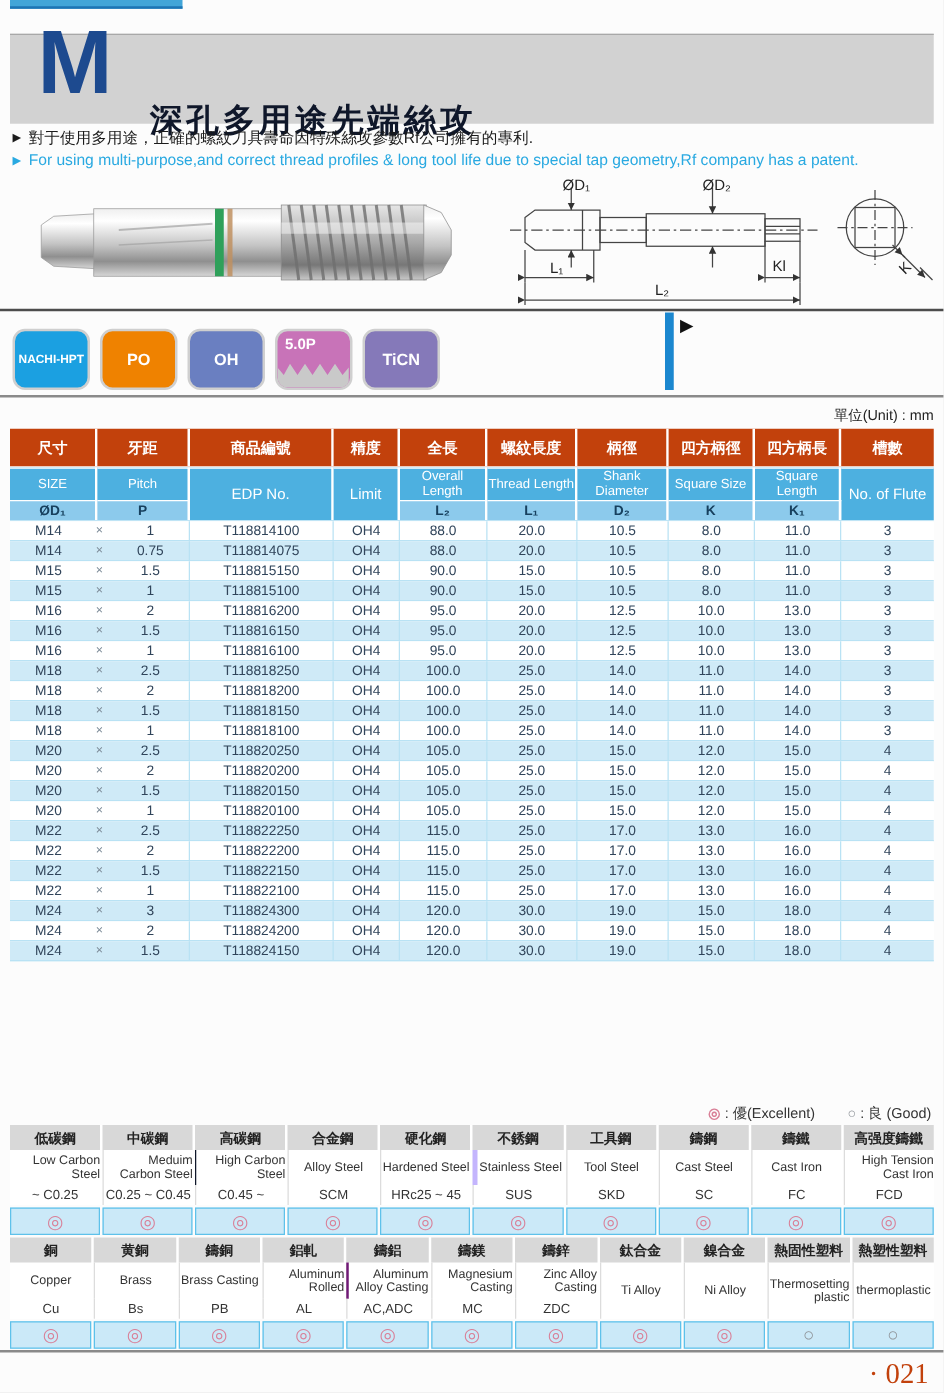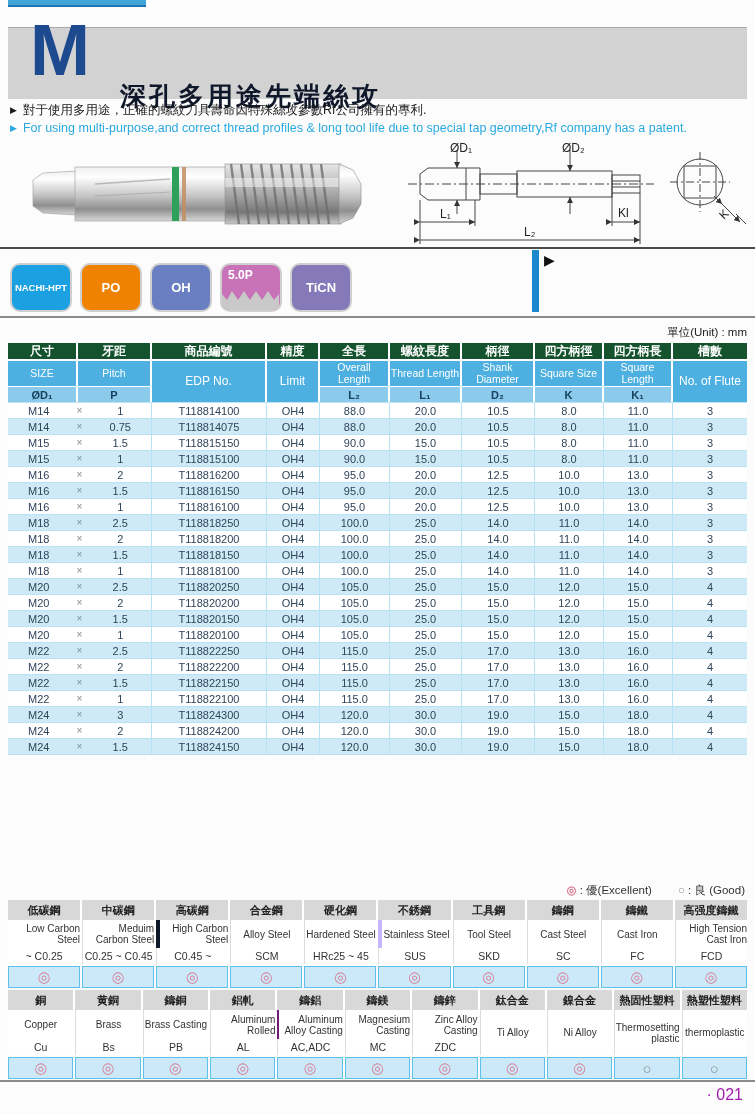--- a/index.html
+++ b/index.html
@@ -30,21 +30,21 @@
   .badge.small-text{font-size:9.5px;}
   .badge .top-label{position:absolute;top:3px;left:6px;font-size:12px;}
   .badge svg{position:absolute;left:0;bottom:0;}
   .vline{position:absolute;left:532px;top:250px;width:7px;height:62px;background:#1b87cf;}
   .varrow{position:absolute;left:544px;top:252px;font-size:14px;color:#111;}
   .hr2{position:absolute;left:0;top:316px;width:755px;height:2px;background:#8a8a8a;}
   .unit-label{position:absolute;right:8px;top:325px;font-size:11.5px;color:#222;}
   
   .main-table{position:absolute;left:8px;top:343px;width:739px;--cols:70px 74px 115px 53px 70px 72px 73px 69px 69px 74px;}
   .hrow1{display:grid;grid-template-columns:var(--cols);margin-bottom:1px;}
-  .hrow1 .hz{background:#14532d;color:#fff;font-weight:bold;font-size:12px;height:16px;
+  .hrow1 .hz{background:#c2410c;color:#fff;font-weight:bold;font-size:12px;height:30px;
              display:flex;align-items:center;justify-content:center;border-right:2px solid #fff;box-sizing:border-box;text-align:right;}
   .hrow23{display:grid;grid-template-columns:var(--cols);grid-template-rows:26px 16px;}
   .hrow23>div{display:flex;align-items:center;justify-content:center;text-align:center;
               border-right:2px solid #fff;border-top:1px solid #fff;box-sizing:border-box;}
   .hen{background:#4db0e0;color:#fff;font-size:10.5px;line-height:1.05;}
   .hsym{background:#8ccaec;color:#17405e;font-size:11px;font-weight:bold;}
   .hspan{background:#4db0e0;color:#fff;font-size:12px;line-height:1.1;}
   .lastcol{border-right:none !important;}
   .trows{border-top:1px solid #bfe4f5;}
   .trow{display:grid;grid-template-columns:var(--cols);height:16px;background:#fff;
@@ -68,21 +68,21 @@
   .men{font-size:10px;line-height:1.1;color:#333;display:flex;align-items:center;justify-content:center;text-align:right;padding:1px 0;}
   .mcode{font-size:10.5px;color:#333;display:flex;align-items:center;justify-content:center;}
   #mat1 .men{min-height:26px;} #mat2 .men{min-height:27px;}
   .mat-rating{display:grid;column-gap:2px;margin-top:2px;}
   .mrate{height:22px;background:#cbe9f8;border:1px solid #5ec1ea;box-sizing:border-box;
          display:flex;align-items:center;justify-content:center;font-size:15px;}
   .mrate.excellent{color:#d97f97;}
   .mrate.good{color:#8f9499;}
   
   .footer-line{position:absolute;left:0;top:1080px;width:755px;height:2px;background:#8a8a8a;}
-  .page-number{position:absolute;right:12px;top:1086px;font-size:16px;color:#a21caf;}
+  .page-number{position:absolute;right:12px;top:1086px;font-size:23px;color:#c2410c;font-family:Liberation Serif, serif;}
 </style>
 </head>
 <body>
 
 <div class="page">
 
   <div class="topbar"></div>
 
   <div class="banner">
     <div class="m-letter">M</div>
@@ -597,21 +597,21 @@
 
   <div class="mat" id="mat1">
     <div class="mat-content" style="grid-template-columns: repeat(10, 1fr);">
         <div class="mzh" style="grid-row:1;grid-column:1">低碳鋼</div>
         <div class="men" style="grid-column:1;grid-row:2">Low Carbon Steel</div>
         <div class="mcode" style="grid-row:3;grid-column:1">~ C0.25</div>
         <div class="mzh" style="grid-row:1;grid-column:2">中碳鋼</div>
         <div class="men" style="border-left:1px solid #dcdcdc;grid-column:2;grid-row:2">Meduim Carbon Steel</div>
         <div class="mcode" style="border-left:1px solid #dcdcdc;grid-row:3;grid-column:2">C0.25 ~ C0.45</div>
         <div class="mzh" style="grid-row:1;grid-column:3">高碳鋼</div>
-        <div class="men" style="border-left:4px solid #0f172a;grid-column:3;grid-row:2">High Carbon Steel</div>
+        <div class="men" style="border-left:1px solid #0f172a;grid-column:3;grid-row:2">High Carbon Steel</div>
         <div class="mcode" style="border-left:1px solid #dcdcdc;grid-row:3;grid-column:3">C0.45 ~</div>
         <div class="mzh" style="grid-row:1;grid-column:4">合金鋼</div>
         <div class="men" style="border-left:1px solid #dcdcdc;grid-column:4;grid-row:2">Alloy Steel</div>
         <div class="mcode" style="border-left:1px solid #dcdcdc;grid-row:3;grid-column:4">SCM</div>
         <div class="mzh" style="grid-row:1;grid-column:5">硬化鋼</div>
         <div class="men" style="border-left:1px solid #dcdcdc;grid-column:5;grid-row:2">Hardened Steel</div>
         <div class="mcode" style="border-left:1px solid #dcdcdc;grid-row:3;grid-column:5">HRc25 ~ 45</div>
         <div class="mzh" style="grid-row:1;grid-column:6">不銹鋼</div>
         <div class="men" style="border-left:4px solid #c4b5fd;grid-column:6;grid-row:2">Stainless Steel</div>
         <div class="mcode" style="border-left:1px solid #dcdcdc;grid-row:3;grid-column:6">SUS</div>

